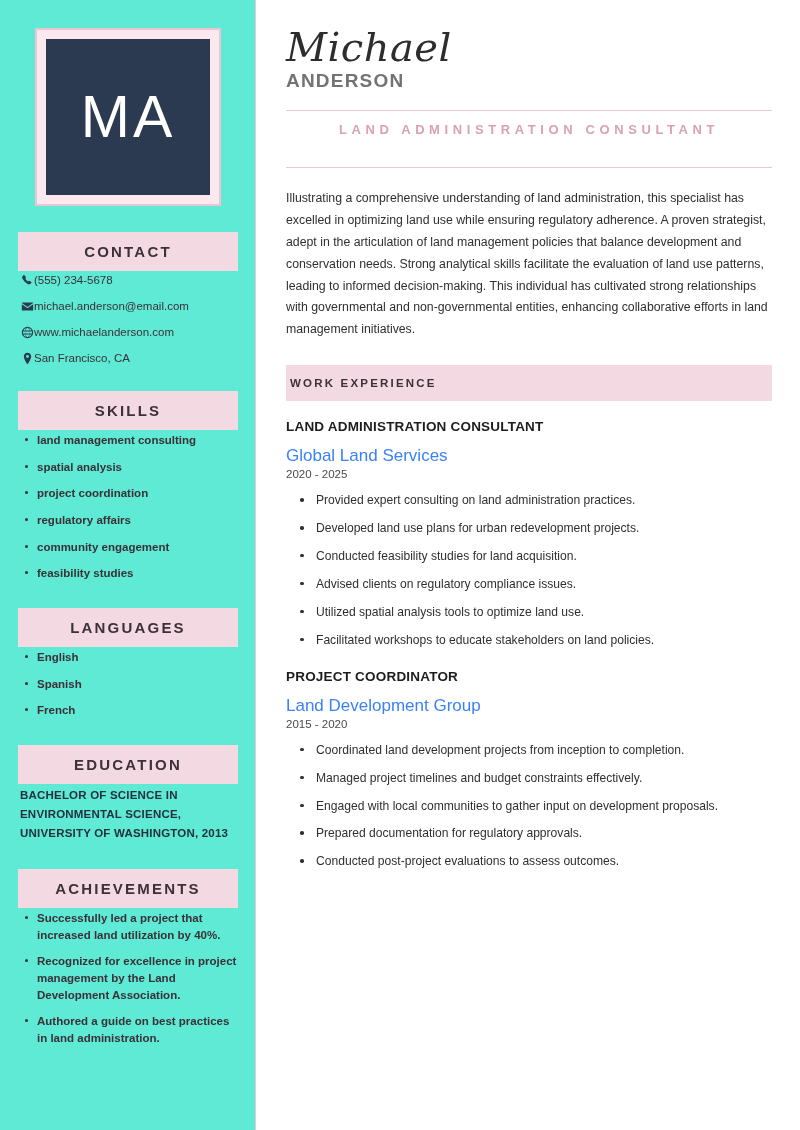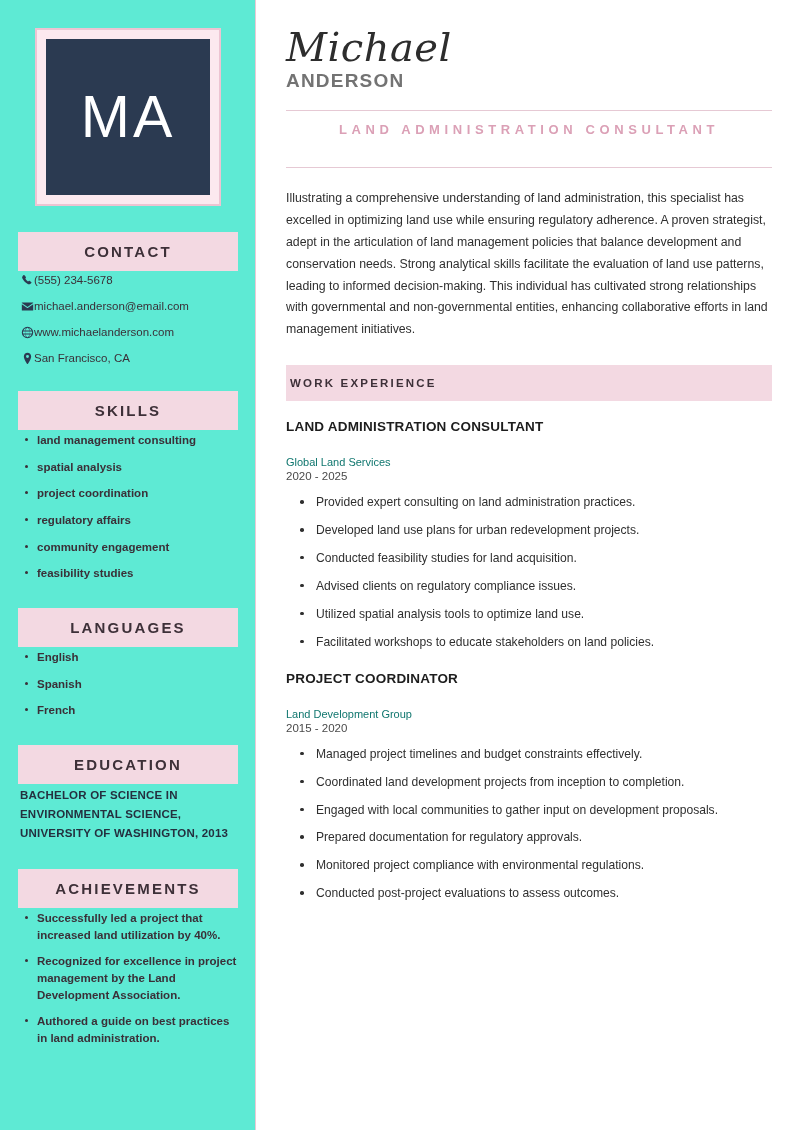--- a/index.html
+++ b/index.html
@@ -165,23 +165,23 @@
     padding: 12px 4px;
     margin: 24px 0 18px 0;
   }
   .exp-title {
     font-size: 13.5px;
     font-weight: bold;
     color: #1d1d1d;
     letter-spacing: .2px;
   }
   .exp-company {
-    font-size: 11px;
-    color: #0f766e;
-    margin-top: 22px;
+    font-size: 17px;
+    color: #3b82f6;
+    margin-top: 12px;
   }
   .exp-dates {
     font-size: 11.5px;
     color: #4a4a4a;
     margin-top: 2px;
   }
   ul.exp-bullets {
     list-style: none;
     margin: 12px 0 0 0;
     padding-left: 14px;
@@ -304,23 +304,22 @@
         <li>Utilized spatial analysis tools to optimize land use.</li>
         <li>Facilitated workshops to educate stakeholders on land policies.</li>
       </ul>
     </div>
 
     <div class="exp-block">
       <div class="exp-title">PROJECT COORDINATOR</div>
       <div class="exp-company">Land Development Group</div>
       <div class="exp-dates">2015 - 2020</div>
       <ul class="exp-bullets">
+        <li>Coordinated land development projects from inception to completion.</li>
         <li>Managed project timelines and budget constraints effectively.</li>
-        <li>Coordinated land development projects from inception to completion.</li>
         <li>Engaged with local communities to gather input on development proposals.</li>
         <li>Prepared documentation for regulatory approvals.</li>
-        <li>Monitored project compliance with environmental regulations.</li>
         <li>Conducted post-project evaluations to assess outcomes.</li>
       </ul>
     </div>
   </main>
 
 </div>
 
 </body></html>

